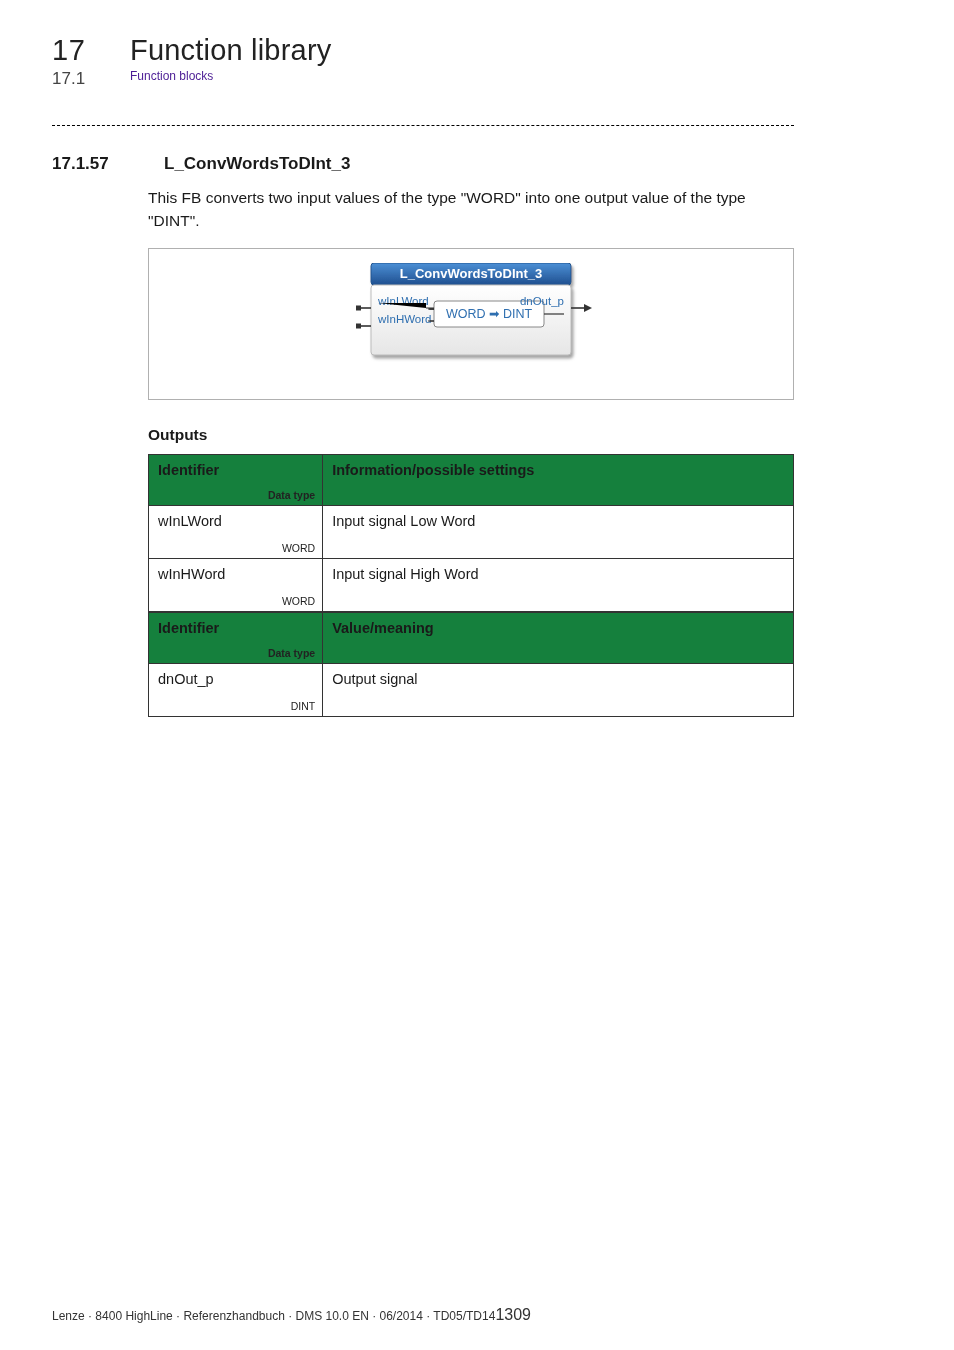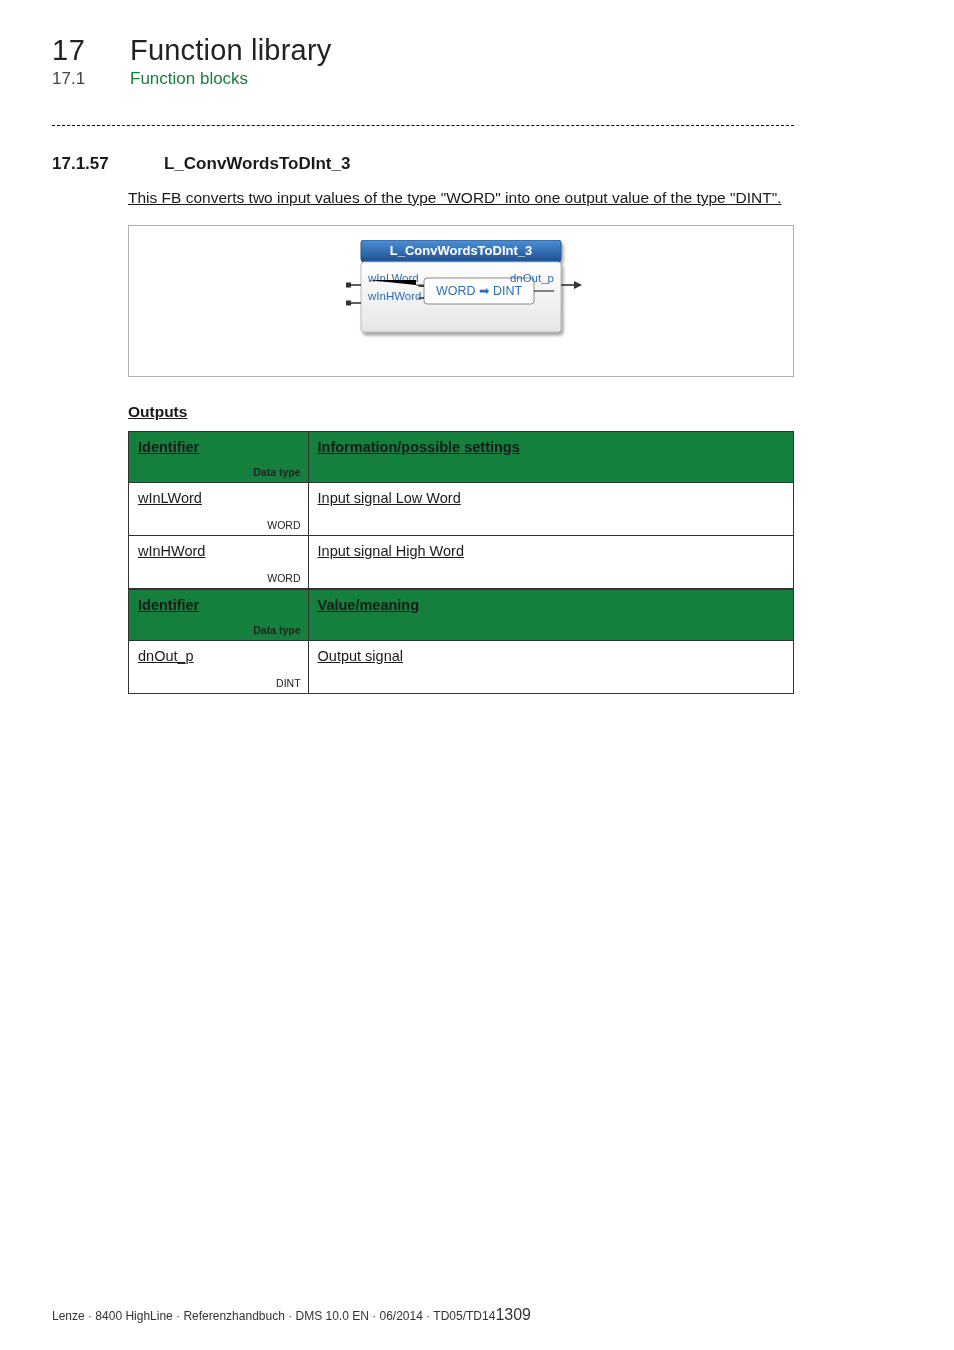--- a/index.html
+++ b/index.html
@@ -34,22 +34,22 @@
       font-size: 29px;
       font-weight: 400;
       color: #222;
       letter-spacing: 0.2px;
     }
     .sec-num {
       font-size: 17px;
       color: #444;
     }
     .sec-title {
-      font-size: 17px;
-      color: #15803d;
+      font-size: 12px;
+      color: #4c1d95;
     }
     .dash-rule {
       border: none;
       border-top: 1.5px dashed #000;
       margin: 36px 0 28px 0;
     }
     
     .h-row {
       display: grid;
       grid-template-columns: 112px 1fr;
@@ -57,22 +57,21 @@
     }
     .h-num {
       font-size: 17px;
       font-weight: 700;
     }
     .h-title {
       font-size: 17px;
       font-weight: 700;
     }
     .body-indent {
-      margin-left: 76px;
-      text-decoration: underline;
+      margin-left: 96px;
     }
     .para {
       font-size: 15.5px;
       line-height: 1.5;
       margin-top: 12px;
     }
 
     
     .diagram-outer {
       margin-top: 12px;

